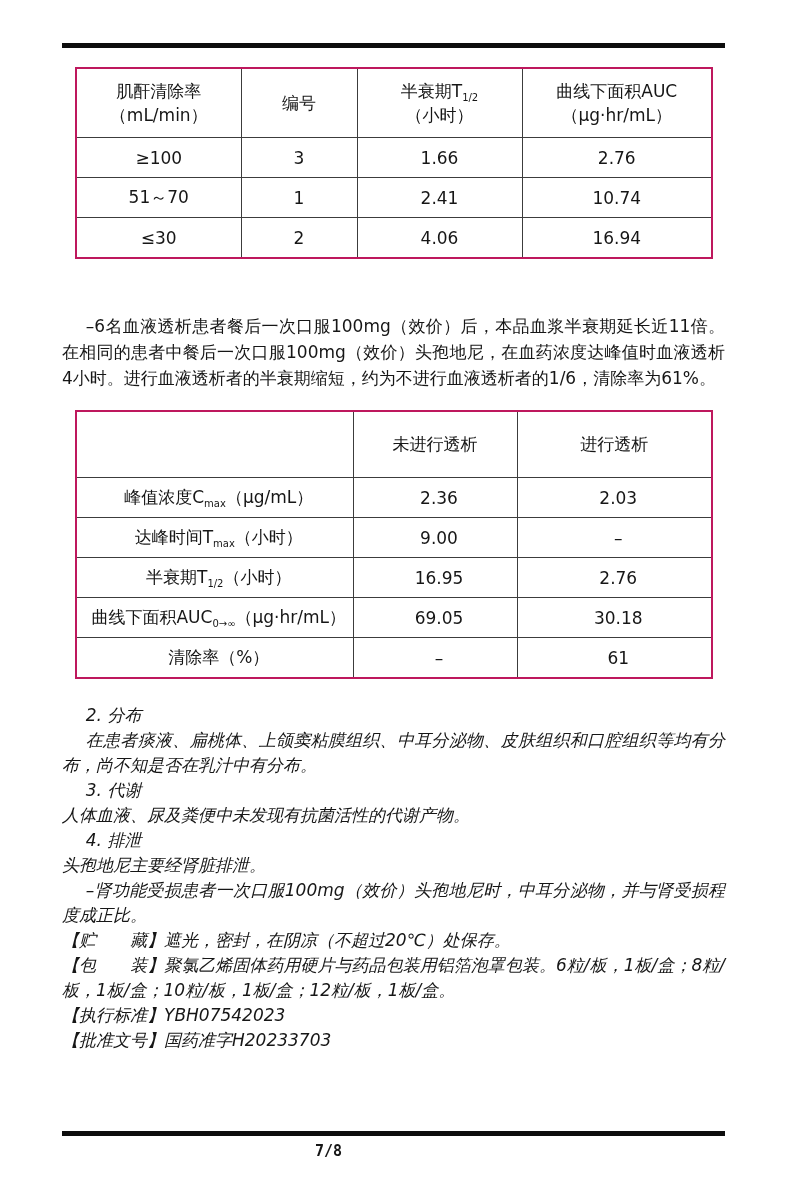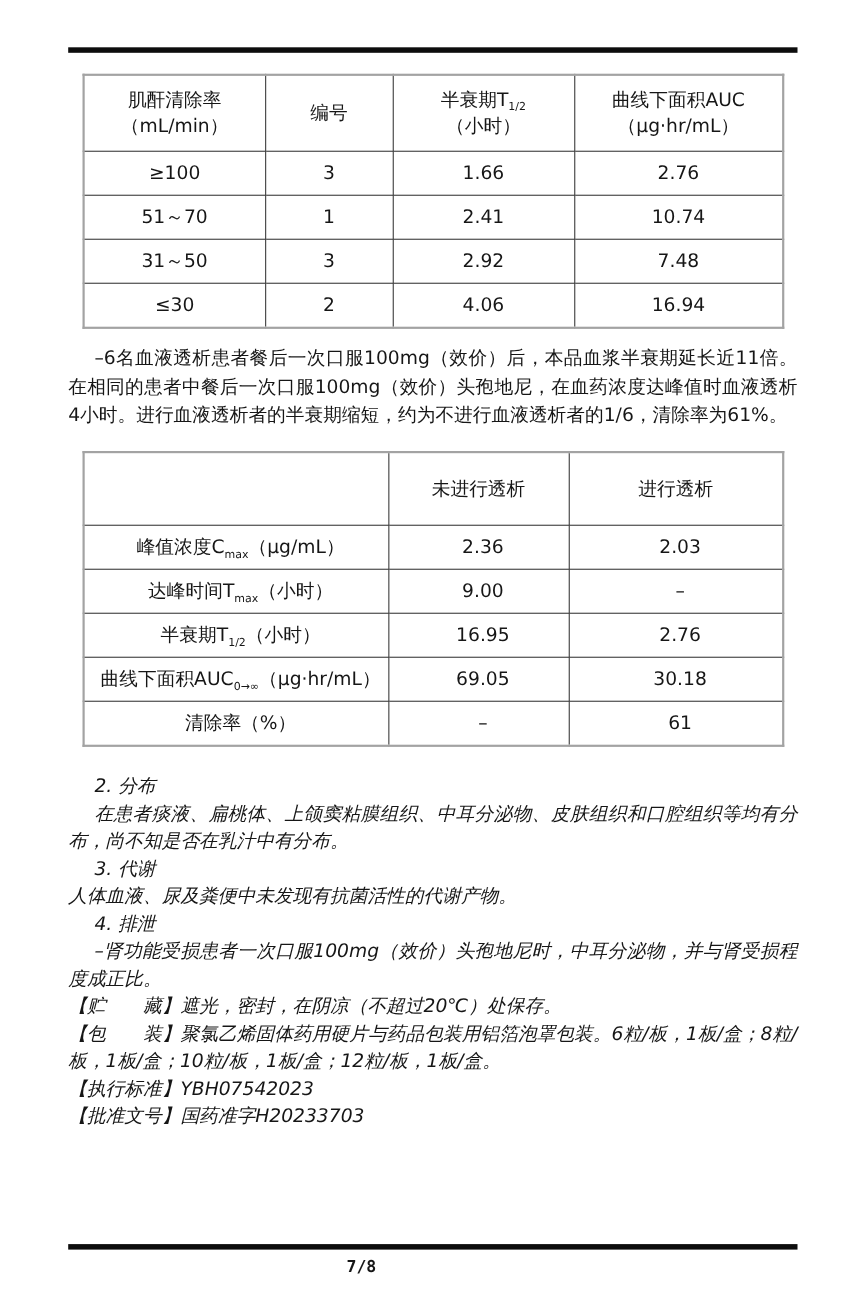--- a/index.html
+++ b/index.html
@@ -20,21 +20,21 @@
     background: #0d0d0d;
   }
   .rule-top { top: 43px; }
   .rule-bottom { top: 1131px; }
 
   table {
     border-collapse: collapse;
     table-layout: fixed;
     position: absolute;
     left: 75px;
-    border: 2px solid #a3a3a3;
+    border: 2px solid #be185d;
   }
   th, td {
     border: 1px solid #3c3c3c;
     text-align: center;
     vertical-align: middle;
     font-weight: normal;
     font-size: 17px;
     padding: 0 4px;
     overflow: hidden;
   }
@@ -121,26 +121,20 @@
       <td>≥100</td>
       <td>3</td>
       <td>1.66</td>
       <td>2.76</td>
     </tr>
     <tr class="drow">
       <td>51～70</td>
       <td>1</td>
       <td>2.41</td>
       <td>10.74</td>
-    </tr>
-    <tr class="drow">
-      <td>31～50</td>
-      <td>3</td>
-      <td>2.92</td>
-      <td>7.48</td>
     </tr>
     <tr class="drow">
       <td>≤30</td>
       <td>2</td>
       <td>4.06</td>
       <td>16.94</td>
     </tr>
   </tbody>
     </table>
 
@@ -185,20 +179,21 @@
     </tr>
   </tbody>
     </table>
 
   <div class="bodytext">
     <p class="indent">2. 分布</p>
     <p class="indent">在患者痰液、扁桃体、上颌窦粘膜组织、中耳分泌物、皮肤组织和口腔组织等均有分布，尚不知是否在乳汁中有分布。</p>
     <p class="indent">3. 代谢</p>
     <p>人体血液、尿及粪便中未发现有抗菌活性的代谢产物。</p>
     <p class="indent">4. 排泄</p>
+    <p>头孢地尼主要经肾脏排泄。</p>
     <p class="indent">–肾功能受损患者一次口服100mg（效价）头孢地尼时，中耳分泌物，并与肾受损程度成正比。</p>
     <p>【贮　　藏】遮光，密封，在阴凉（不超过20℃）处保存。</p>
     <p>【包　　装】聚氯乙烯固体药用硬片与药品包装用铝箔泡罩包装。6粒/板，1板/盒；8粒/板，1板/盒；10粒/板，1板/盒；12粒/板，1板/盒。</p>
     <p>【执行标准】YBH07542023</p>
     <p>【批准文号】国药准字H20233703</p>
   </div>
 
   <div class="rule rule-bottom"></div>
   <div class="page-number">7/8</div>
 

